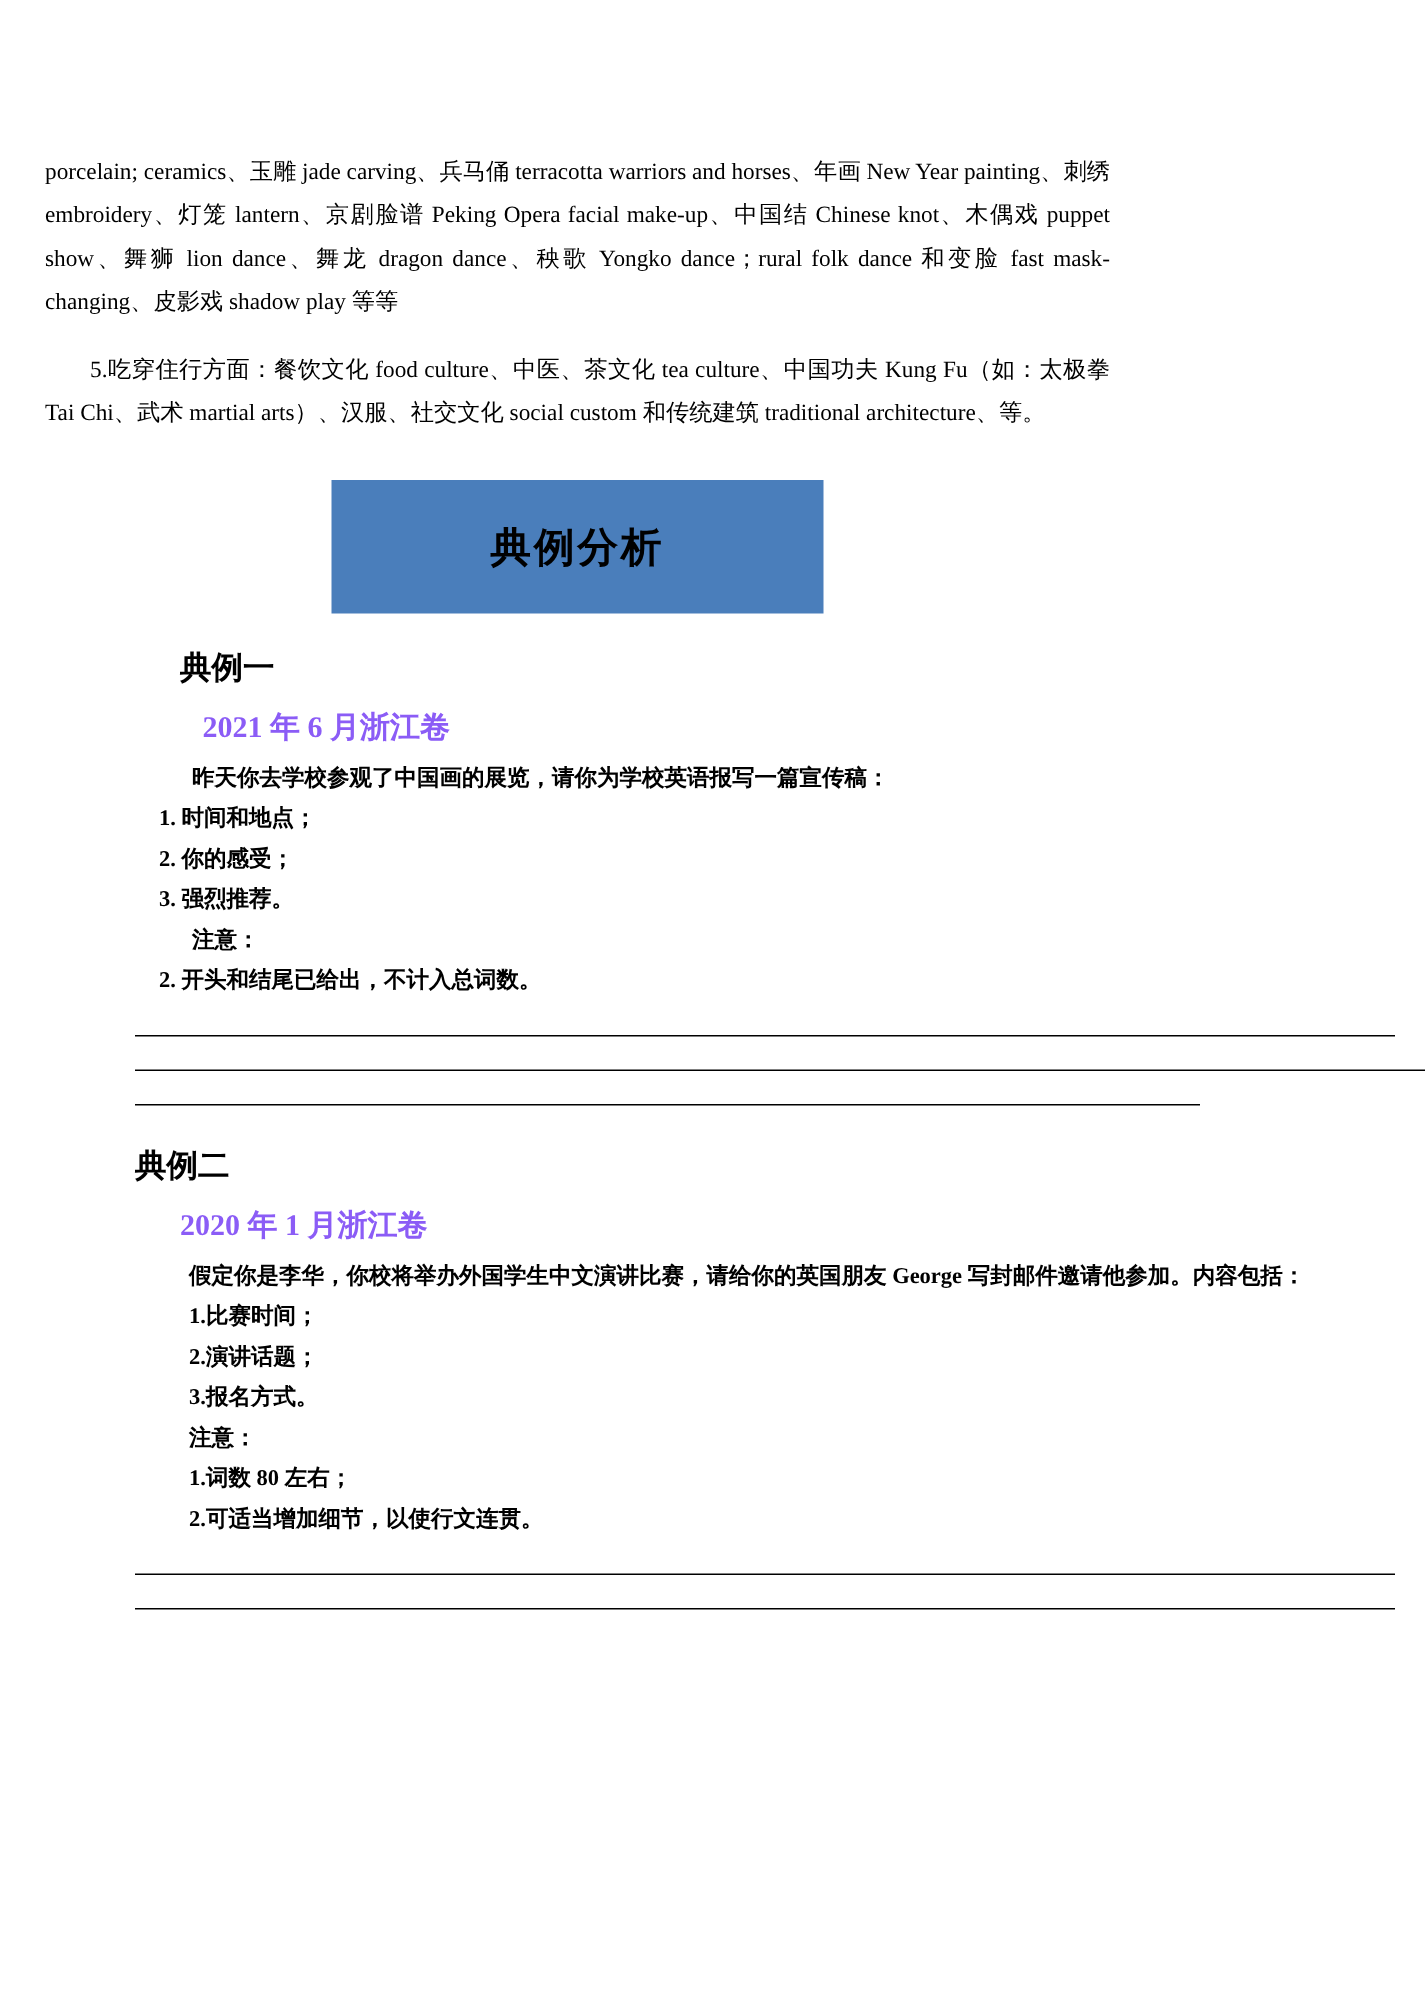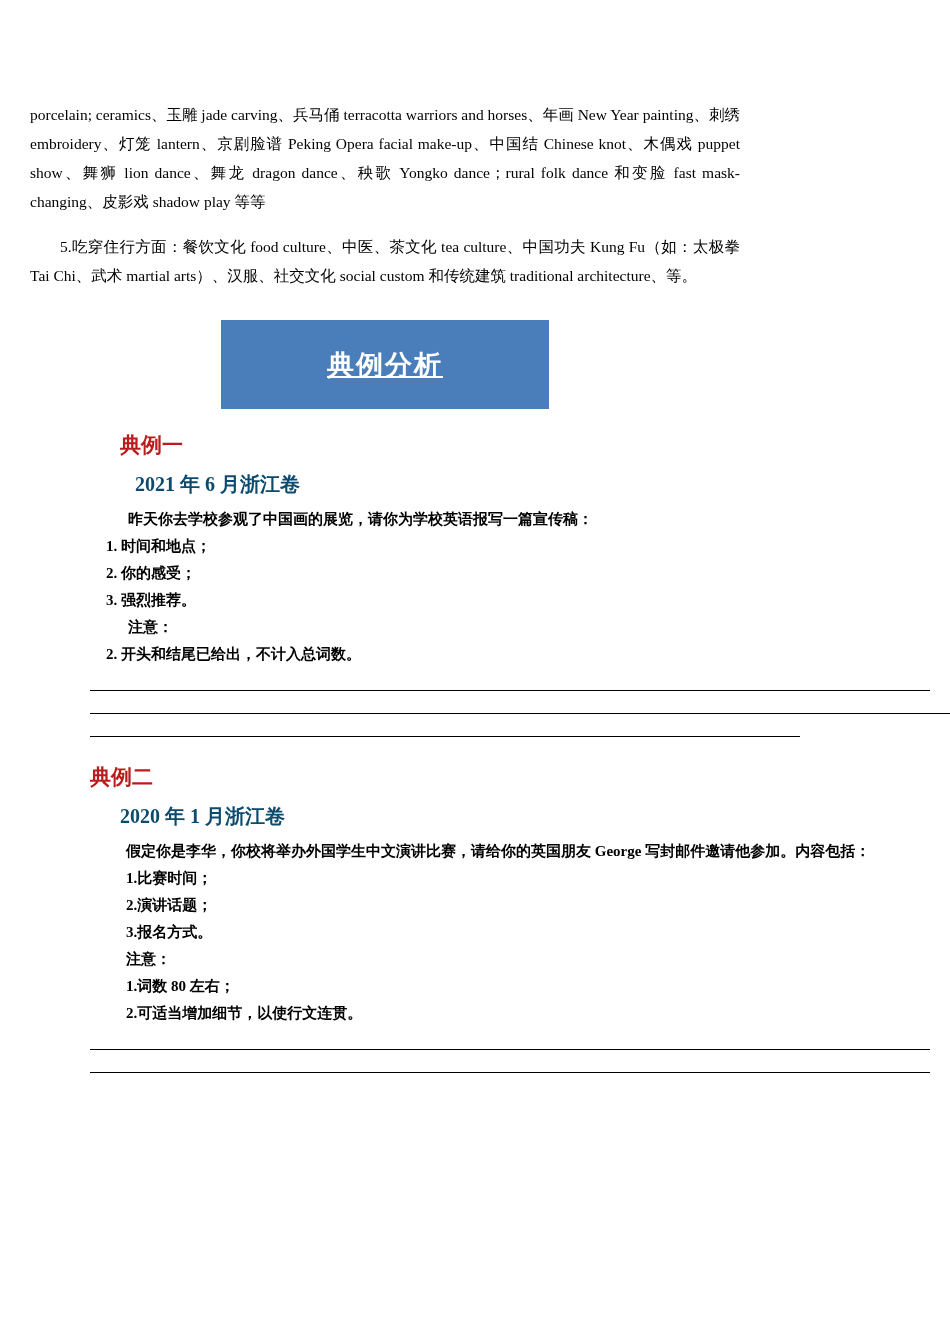--- a/index.html
+++ b/index.html
@@ -42,41 +42,40 @@
   }
   .banner {
     width: 328px;
     height: 89px;
     background: #4a7ebb;
     display: flex;
     align-items: center;
     justify-content: center;
   }
   .banner-text {
-    color: #ffffff;
+    color: #000000;
     font-size: 27px;
     font-weight: bold;
     letter-spacing: 2px;
     font-family: "Liberation Serif", serif;
-    text-decoration: underline;
   }
   .case-title {
-    color: #b91c1c;
+    color: #000000;
     font-size: 21px;
     font-weight: bold;
     margin: 22px 0 0 0;
   }
   .case-title.indent-1 {
     margin-left: 90px;
   }
   .case-title.indent-0 {
     margin-left: 60px;
   }
   .exam-title {
-    color: #0c4a6e;
+    color: #8b5cf6;
     font-size: 20px;
     font-weight: bold;
     margin: 12px 0 0 0;
   }
   .exam-title.indent-1 {
     margin-left: 90px;
   }
   .exam-title.indent-2 {
     margin-left: 105px;
   }

